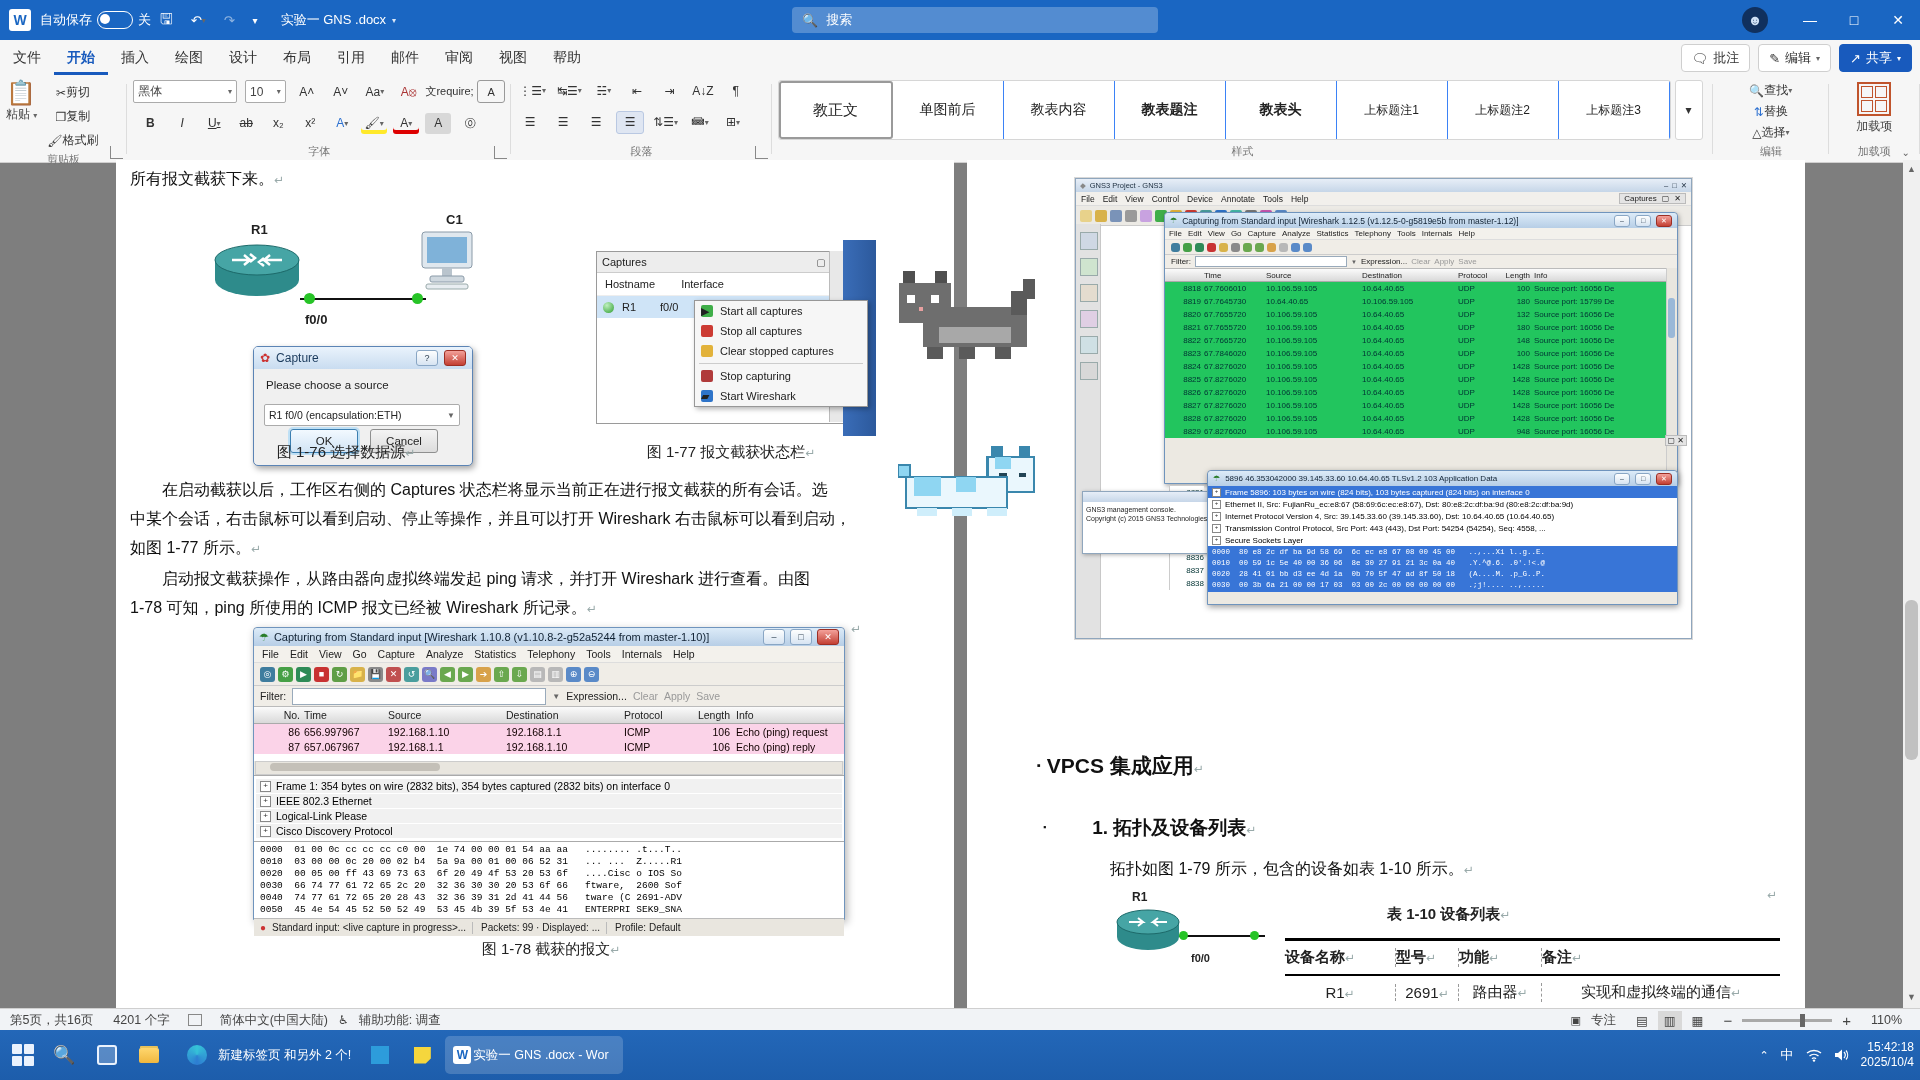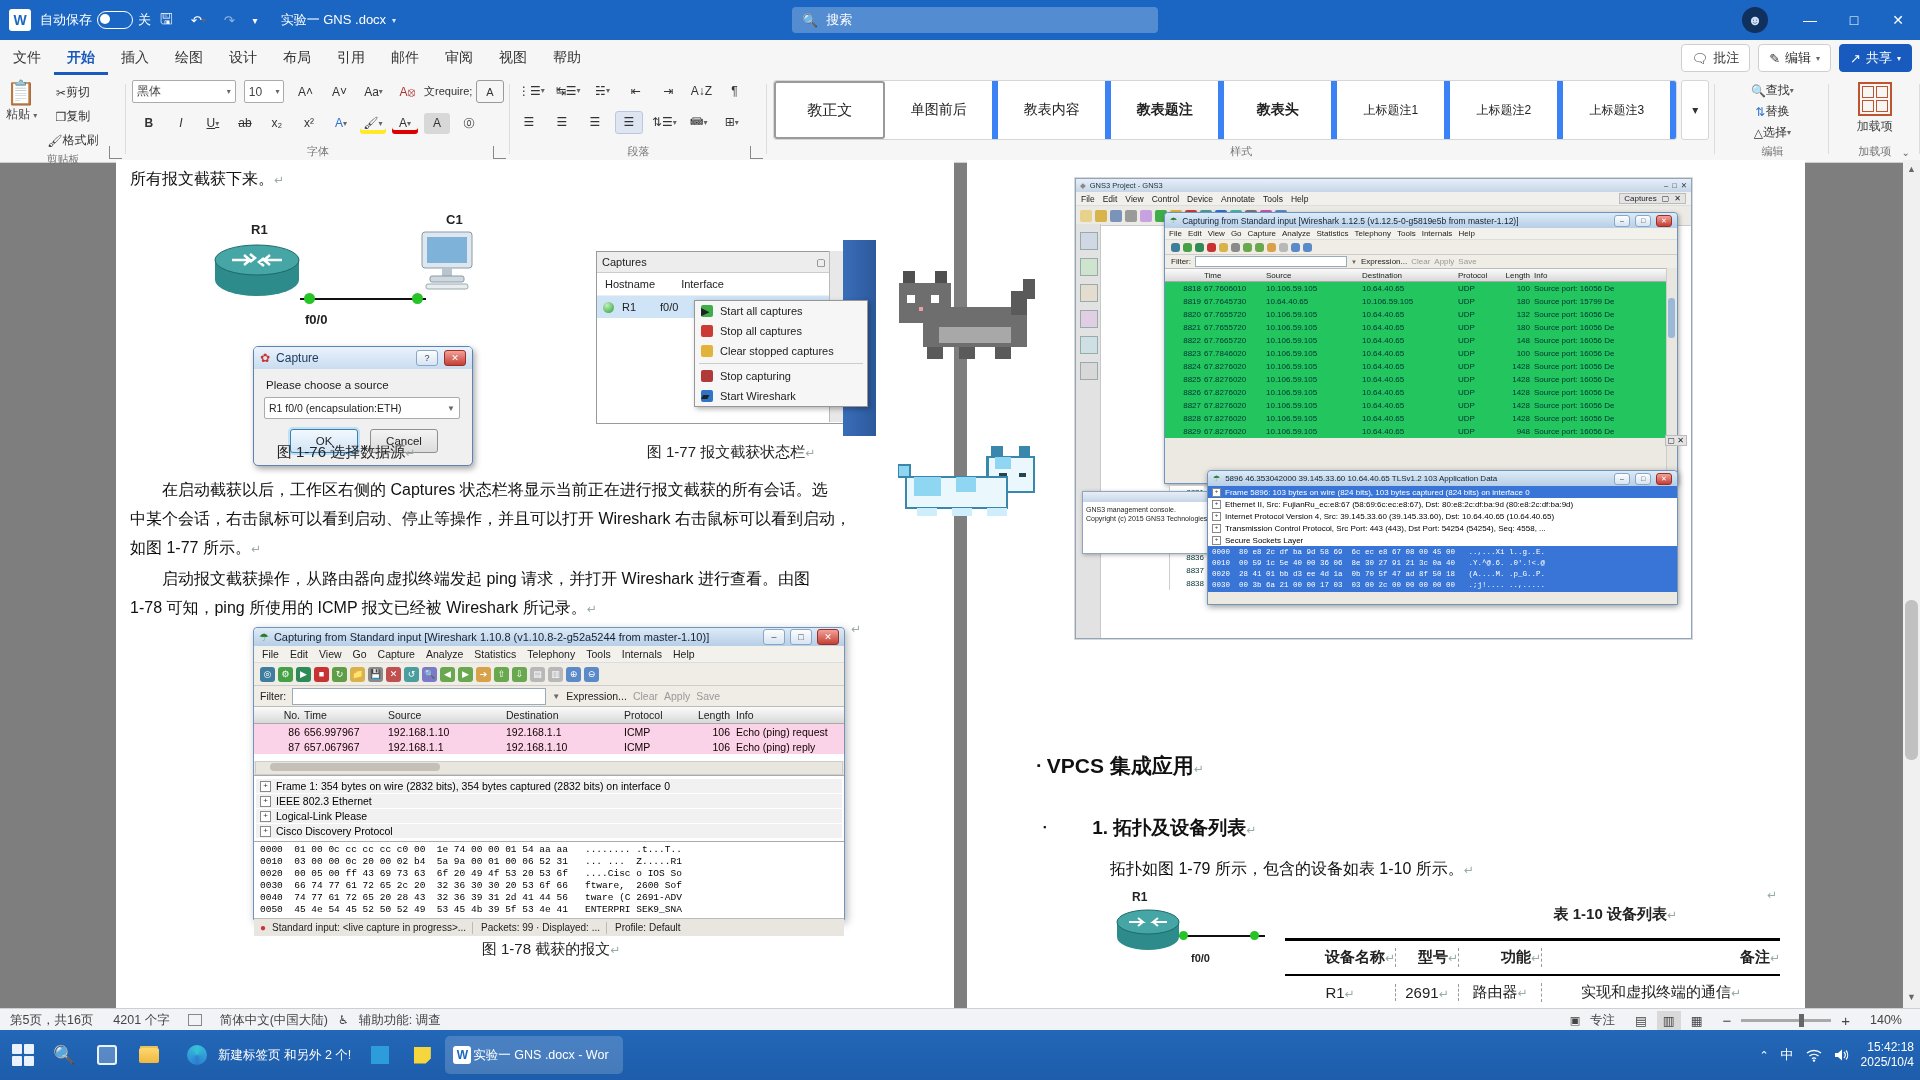--- a/index.html
+++ b/index.html
@@ -30,21 +30,21 @@
     display:flex;font-size:12px;color:#444}
   .rgroup{display:flex;flex-direction:column;justify-content:space-between;padding:4px 6px 1px 6px;position:relative}
   .rgroup:after{content:"";position:absolute;right:0;top:8px;bottom:8px;width:1px;background:#ddd}
   .glabel{text-align:center;font-size:11px;color:#777;padding:1px 0 2px}
   .mini{display:inline-flex;align-items:center;justify-content:center;min-width:22px;height:21px;border-radius:3px;
     font-size:12px;color:#333;padding:0 2px}
   .combo{border:1px solid #ababab;background:#fff;height:21px;display:flex;align-items:center;
     padding:0 4px;font-size:12px;border-radius:2px;gap:6px}
   .caret{font-size:8px;color:#666}
   .sg{display:flex;border:1px solid #d6d6d6;background:#fff;height:58px;border-radius:3px;overflow:hidden}
-  .sg-item{width:110px;display:flex;align-items:center;justify-content:center;font-size:14px;color:#222;border-right:6px solid #3b82f6}
+  .sg-item{width:110px;display:flex;align-items:center;justify-content:center;font-size:14px;color:#222;border-right:1px solid #3b82f6}
   .sg-item:nth-child(1){border:2px solid #9a9a9a;border-radius:3px;font-size:15px}
   .sg-item:nth-child(4),.sg-item:nth-child(5){font-weight:bold}
   .sg-item:nth-child(6),.sg-item:nth-child(7),.sg-item:nth-child(8){font-size:12px}
   .launcher{position:absolute;right:4px;bottom:3px;width:12px;height:12px;border-left:1px solid #888;border-bottom:1px solid #888;
     transform:rotate(0deg);font-size:8px;color:#666}
   
   .page{position:absolute;top:160px;width:838px;height:848px;background:#fff}
   .doc-t{font-size:16px;line-height:29px;color:#111;white-space:nowrap}
   .pil{color:#9aa;font-size:12px}
   .capt{font-size:15px;color:#222;text-align:center;white-space:nowrap}
@@ -93,21 +93,21 @@
   .mini-ws .phead,.mini-ws .prow{height:13px;font-size:8px}
   .m0{width:36px;text-align:right;padding-right:3px}.m1{width:62px}.m2{width:96px}.m3{width:96px}.m4{width:40px}.m5{width:32px;text-align:right;padding-right:4px}.m6{flex:1;white-space:nowrap;overflow:hidden}
   .mini-ws .prow{background:#22c55e;color:#033}
   .popup .trow{height:12px;font-size:8px;display:flex;align-items:center;gap:4px;padding:0 4px;background:#fff;color:#000;white-space:nowrap;overflow:hidden}
   .popup .trow.sel{background:#3875d7;color:#fff}
   .popup .hexm{font-family:"Liberation Mono","DejaVu Sans Mono",monospace;font-size:7.5px;line-height:11px;
     white-space:pre;background:#3875d7;color:#fff;padding:1px 0 1px 4px}
   
   .hl{background:#00f0f0;color:#000;font-size:16px;line-height:23px;display:inline-block;padding:0 2px;white-space:nowrap}
   .sq{text-decoration:underline;text-decoration-style:wavy;text-decoration-color:#d00;text-decoration-thickness:1px}
-  .tblh{font-weight:bold;font-size:15px;text-align:right}
+  .tblh{font-weight:bold;font-size:15px;text-align:left}
   .dash-r{border-right:1px dashed #999}
   
   .statusbar{position:absolute;left:0;top:1008px;width:1920px;height:22px;background:#f1f3f6;border-top:1px solid #cfcfcf;
     display:flex;align-items:center;font-size:12.5px;color:#444}
   .sb-it{padding:0 10px;white-space:nowrap}
   
   .taskbar{position:absolute;left:0;top:1030px;width:1920px;height:50px;background:linear-gradient(180deg,#2367b8,#1d5dab);
     display:flex;align-items:center;color:#fff;font-size:12.5px}
   .tk{width:38px;height:38px;display:flex;align-items:center;justify-content:center;border-radius:5px;margin-left:4px}
   .tk-label{margin:0 6px 0 2px;white-space:nowrap}
@@ -335,21 +335,21 @@
       </svg>
 
       <div class="a w7" style="left:137px;top:146px;width:218px;height:118px">
         <div class="tl">
           <span style="color:#c33">✿</span>
           <span style="flex:1">Capture</span>
           <span class="wbt">?</span>
           <span class="wbt close">✕</span>
         </div>
         <div class="a" style="left:12px;top:32px;font-size:11.5px;color:#222">Please choose a source</div>
-        <div class="a combo" style="left:10px;top:50px;width:186px;height:20px;font-size:10.5px">
+        <div class="a combo" style="left:10px;top:57px;width:186px;height:20px;font-size:10.5px">
           <span style="flex:1">R1 f0/0 (encapsulation:ETH)</span>
             <span class="caret">▼</span>
         </div>
         <span class="a" style="left:36px;top:82px;width:66px;height:22px;border:1px solid #3c7fb1;border-radius:3px;background:linear-gradient(#f2f9ff,#d1e4f5);box-shadow:0 0 0 2px #bfe0f5;
           display:inline-flex;align-items:center;justify-content:center;font-size:11.5px">OK</span>
         <span class="a" style="left:116px;top:82px;width:66px;height:22px;border:1px solid #8e8f8f;border-radius:3px;background:linear-gradient(#f4f4f4,#dcdcdc);
           display:inline-flex;align-items:center;justify-content:center;font-size:11.5px">Cancel</span>
       </div>
     </div>
     <div class="a capt" style="left:100px;top:283px;width:260px">
@@ -885,21 +885,21 @@
     <span style="font-size:11px">▣</span>
     <span class="sb-it">专注</span>
     <span class="sb-it">▤</span>
     <span class="sb-it" style="background:#d9d9d9;padding:2px 6px">▥</span>
     <span class="sb-it">▦</span>
     <span class="sb-it" style="font-size:15px">−</span>
     <span style="width:90px;height:3px;background:#a9a9a9;position:relative;display:inline-block">
       <span class="a" style="left:58px;top:-5px;width:5px;height:13px;background:#666"></span>
     </span>
     <span class="sb-it" style="font-size:15px">+</span>
-    <span class="sb-it" style="margin-right:8px">140%</span>
+    <span class="sb-it" style="margin-right:8px">110%</span>
   </div>
 
   <div class="taskbar">
     <span class="tk">
         <span class="winlogo">
           <i></i>
           <i></i>
           <i></i>
           <i></i>
         </span>

